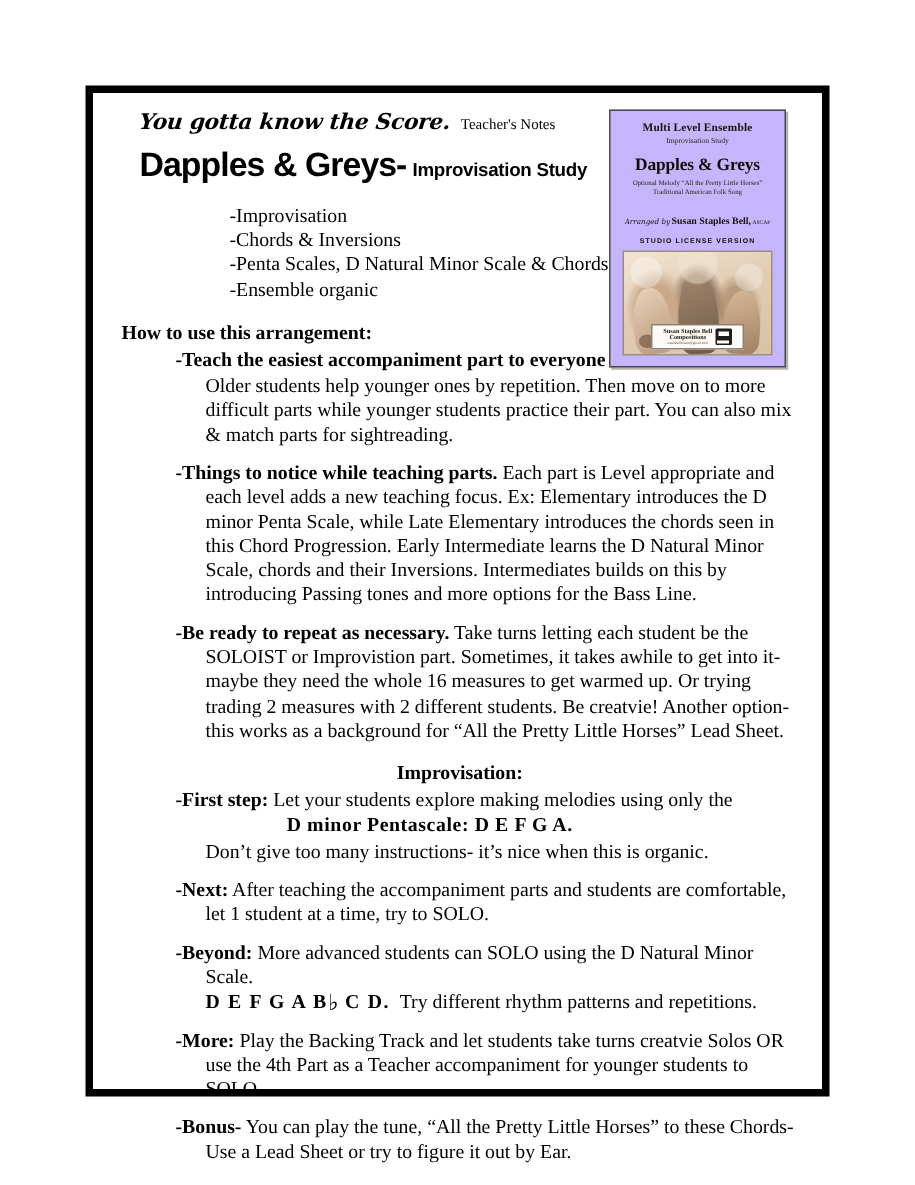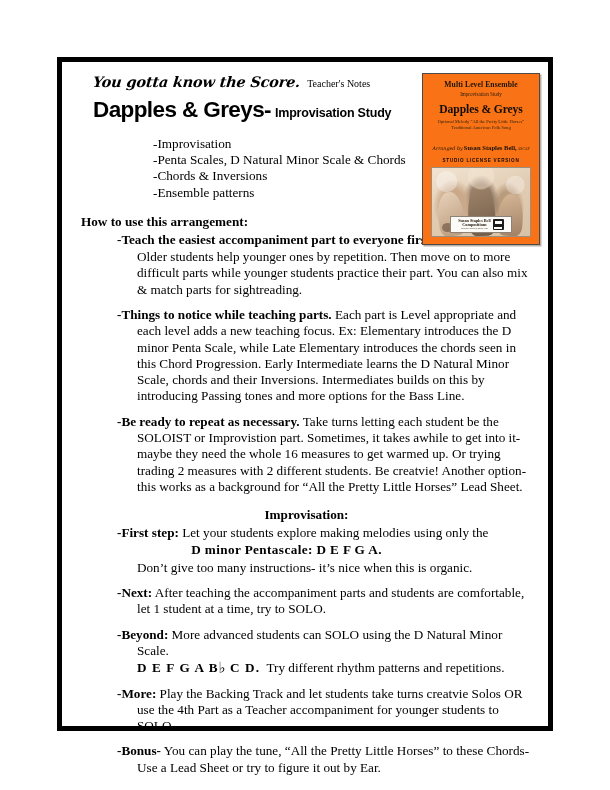--- a/index.html
+++ b/index.html
@@ -92,29 +92,28 @@
   }
   .areas-list div { white-space: nowrap; }
 
   
   .cover {
     position: absolute;
     left: 344px;
     top: 11px;
     width: 118px;
     height: 172px;
-    background: #f97316;
+    background: #c4b5fd;
     border: 1px solid #4a4a4a;
     box-shadow: 1.5px 1.5px 0 #b9b0a6;
     box-sizing: border-box;
     padding: 6px 5px 5px 5px;
     text-align: center;
     overflow: hidden;
     z-index: 3;
-    margin-left: 16px;
   }
   .cov-t1 {
     font-family: "Liberation Serif", serif;
     font-weight: bold;
     font-size: 7.6px;
     letter-spacing: 0.1px;
     color: #1a1208;
   }
   .cov-t2 {
     font-family: "Liberation Serif", serif;
@@ -332,23 +331,23 @@
         <span class="script-title">You gotta know the Score.</span><span class="teachers-notes">Teacher's Notes</span>
       </div>
       <div class="main-title-line">
         <span class="main-title">Dapples &amp; Greys-</span><span class="sub-title">Improvisation Study</span>
       </div>
     </div>
 
 
     <div class="areas-list">
       <div>-Improvisation</div>
+      <div>-Chords &amp; Inversions</div>
       <div>-Penta Scales, D Natural Minor Scale &amp; Chords</div>
-      <div>-Chords &amp; Inversions</div>
-      <div>-Ensemble patterns</div>
+      <div>-Ensemble organic</div>
     </div>
 
     <div class="section-head">How to use this arrangement:</div>
     <div class="sec-body">
 
       <div class="para first">
         <span class="lead">-Teach the easiest accompaniment part to everyone first.</span>
       </div>
       <div class="hang">Older students help younger ones by repetition. Then move on to more difficult parts while younger students practice their part. You can also mix &amp; match parts for sightreading.</div>
 

